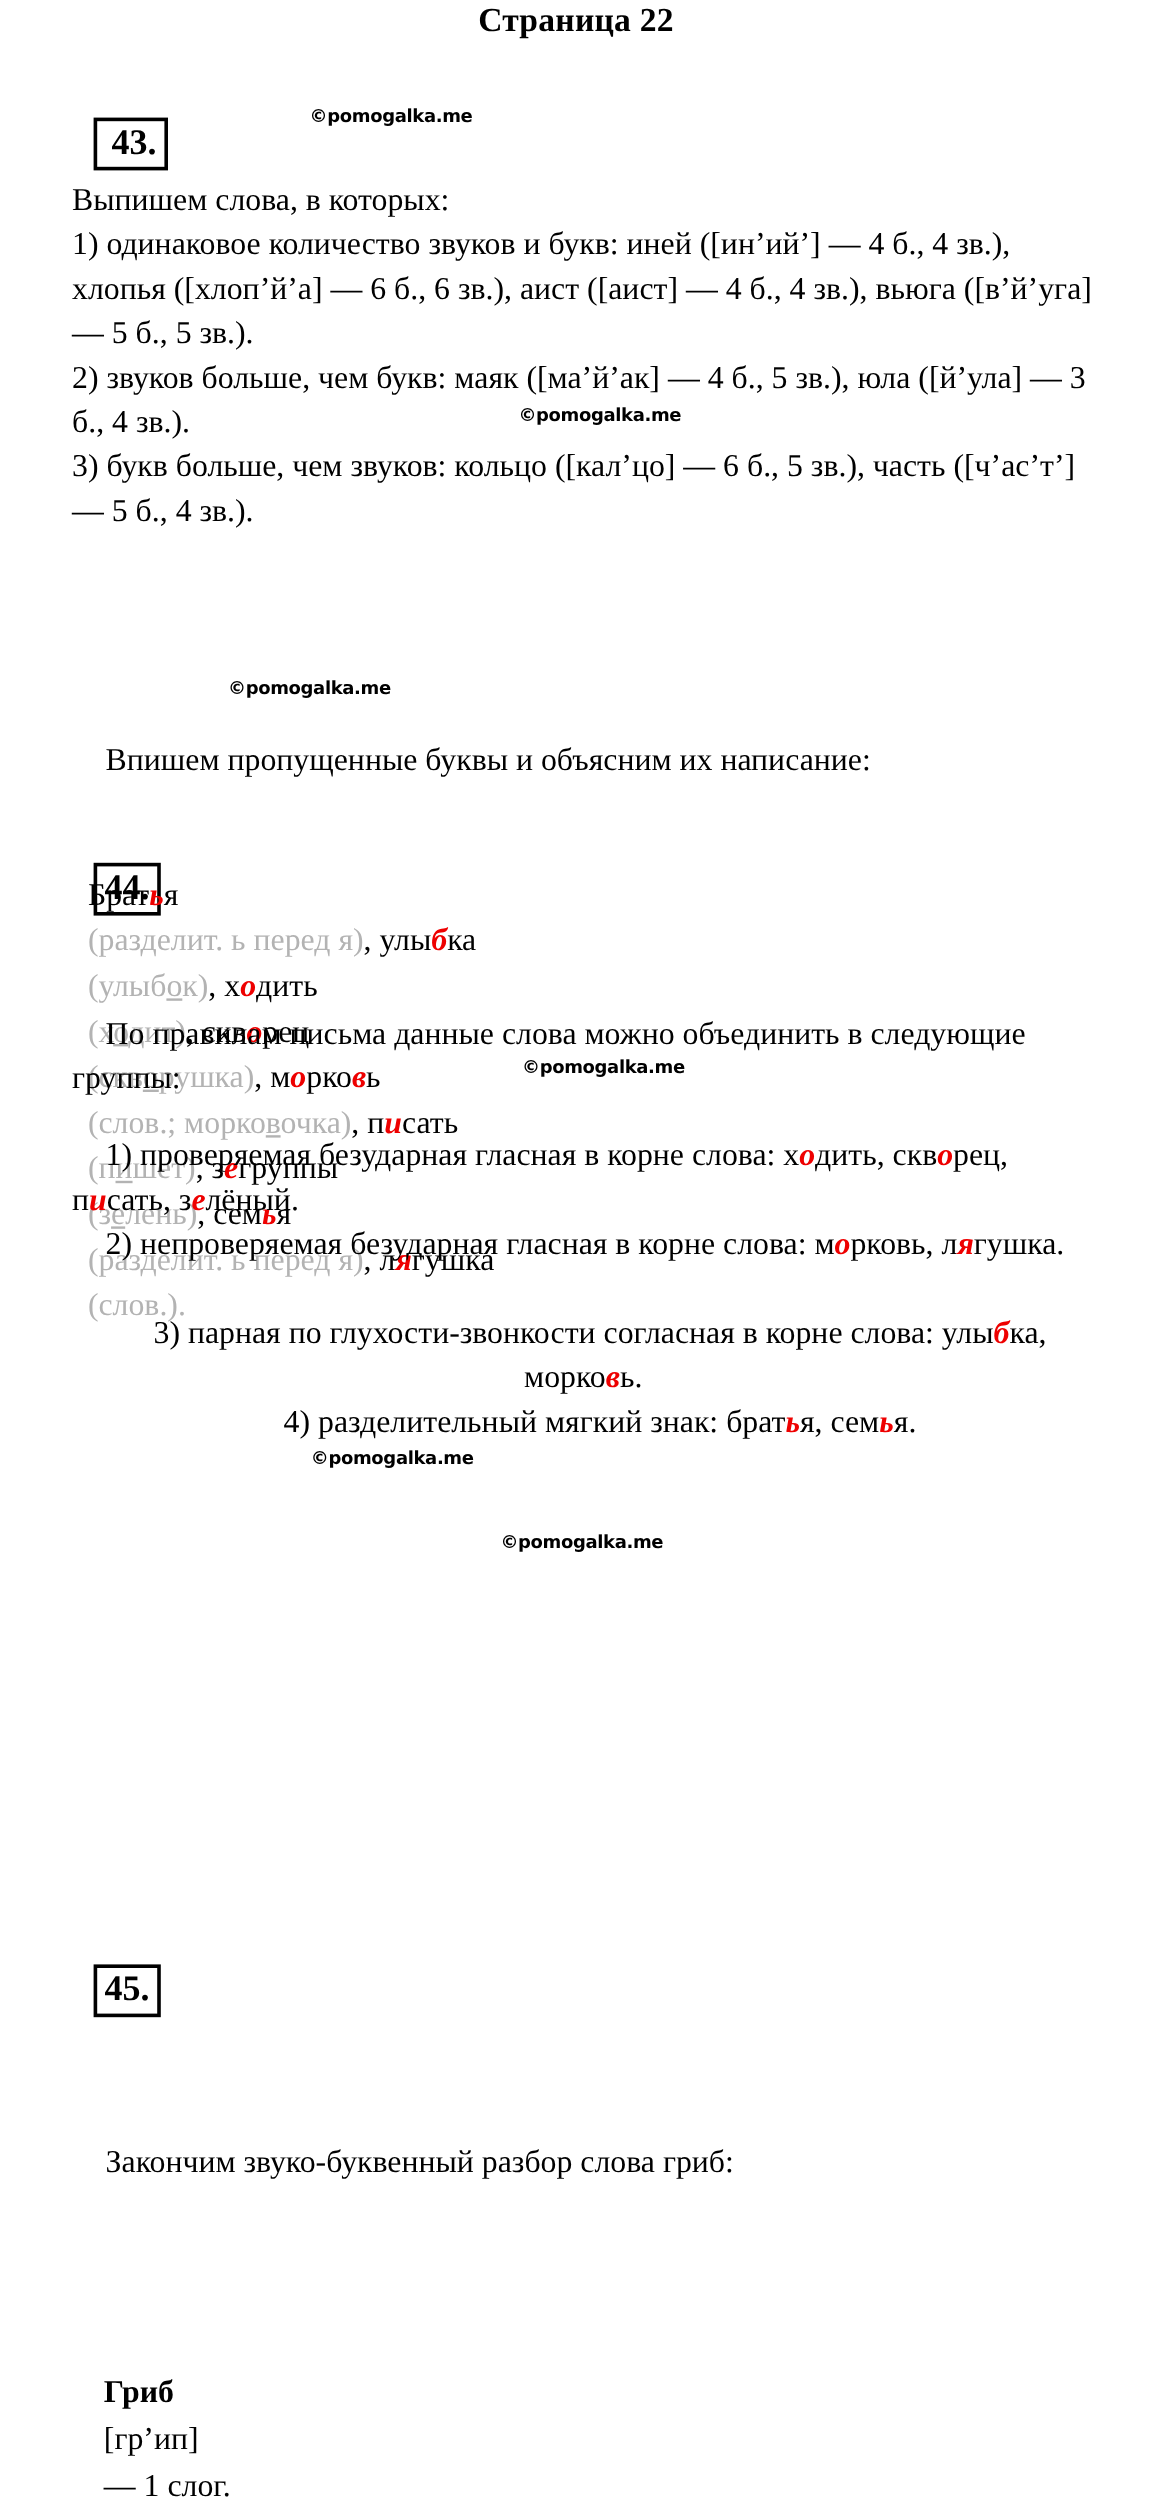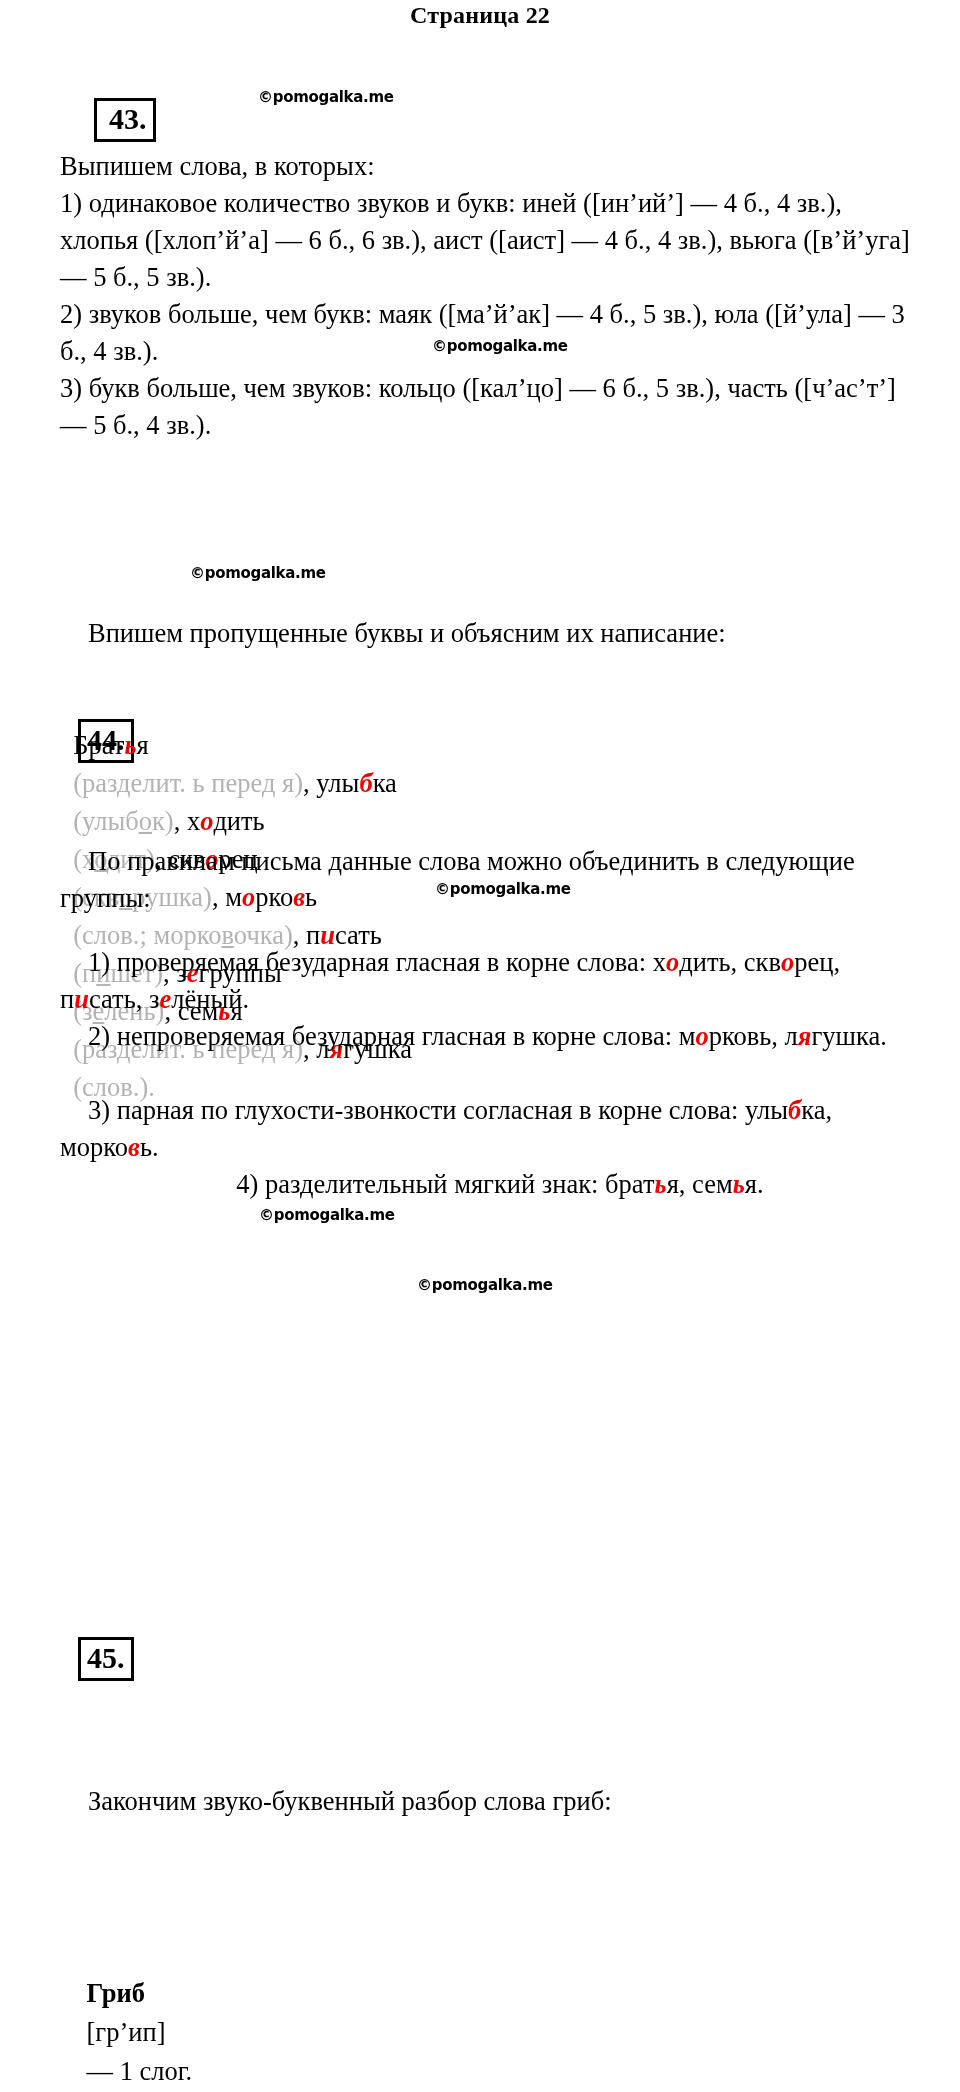--- a/index.html
+++ b/index.html
@@ -16,36 +16,36 @@
     overflow: hidden;
   }
 
   
   .page-title {
     position: absolute;
     top: 2px;
     left: 0;
     width: 960px;
     text-align: center;
-    font-size: 24px;
+    font-size: 28px;
     font-weight: bold;
     letter-spacing: 0.2px;
   }
 
   
   .ex-num {
     position: absolute;
     border: 3px solid #000;
     font-size: 30px;
     font-weight: bold;
     line-height: 1;
     padding: 3px 6px 5px 6px;
     background: #fff;
   }
-  #ex-num-43 { left: 94px; top: 98px; padding-left: 12px; }
+  #ex-num-43 { left: 78px; top: 98px; padding-left: 12px; }
   #ex-num-44 { left: 78px; top: 719px; }
   #ex-num-45 { left: 78px; top: 1637px; }
 
   
   .watermark {
     position: absolute;
     font-family: "DejaVu Sans", "Liberation Sans", sans-serif;
     font-size: 15px;
     font-weight: bold;
     color: #000;
@@ -73,21 +73,21 @@
 
   
   #p43 { top: 148px; }
 
   
   #p44-intro { top: 615px; }
   #p44-words { top: 688px; width: 880px; line-height: 38px; }
   #p44-groups { top: 843px; }
   #p44-g1 { top: 944px; }
   #p44-g2 { top: 1018px; }
-  #p44-g3 { top: 1092px; }
+  #p44-g3 { top: 1092px; text-align: center; }
   #p44-g4 { top: 1166px; text-align: center; }
 
   
   #p45-intro { top: 1783px; }
   #p45-lines { top: 1857px; line-height: 39px; }
 
   .red {
     color: #ee0000;
     font-weight: bold;
     font-style: italic;

